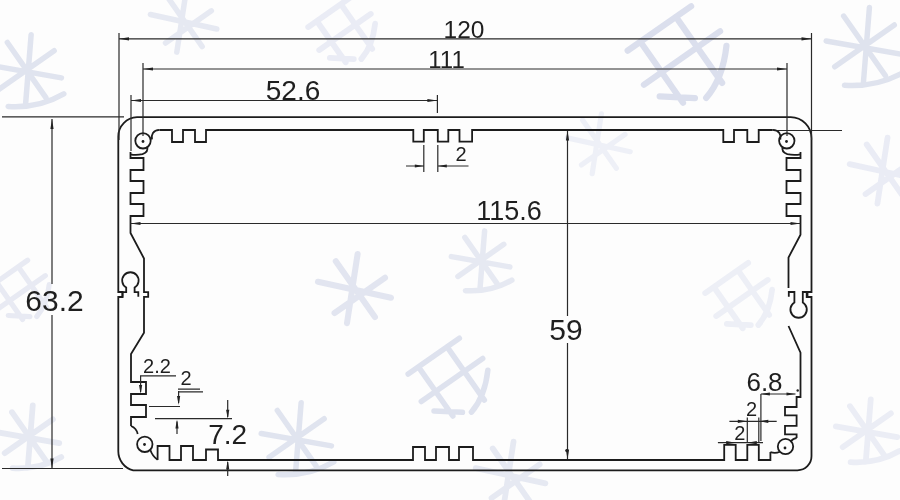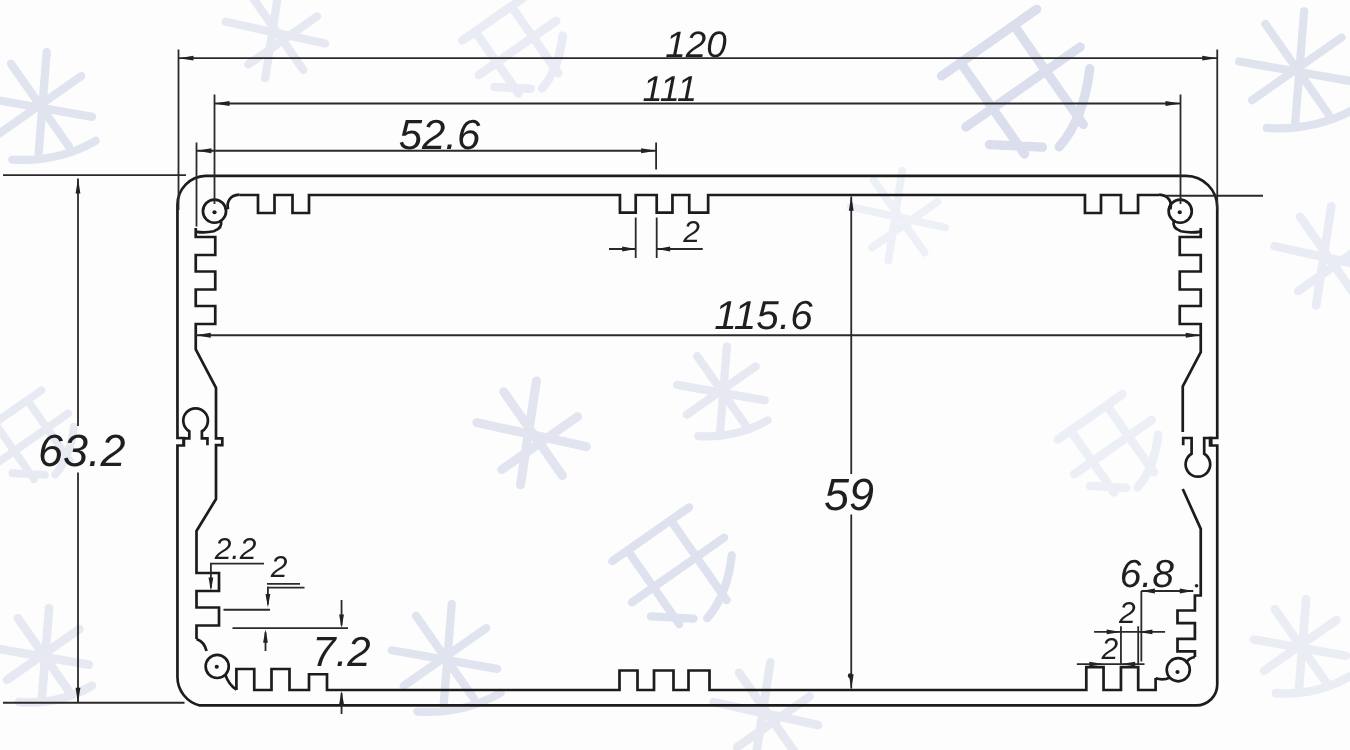--- a/index.html
+++ b/index.html
@@ -1,16 +1,16 @@
 <!DOCTYPE html>
 <html><head>
 <meta charset="utf-8">
 <style>
   html,body{margin:0;padding:0;background:#ffffff;}
-  #page{width:900px;height:500px;position:relative;overflow:hidden;background:#fdfdfd;will-change:transform;transform:translateZ(0);font-style:italic;}
+  #page{width:900px;height:500px;position:relative;overflow:hidden;background:#fdfdfd;will-change:transform;transform:translateZ(0);}
   svg{position:absolute;left:0;top:0;}
   text{font-family:"Liberation Sans",sans-serif;fill:#1f1f1f;}
 </style>
 </head>
 <body>
 
 <div id="page">
 <svg width="900" height="500" viewBox="0 0 900 500">
   <defs>
     <g id="wmchar1" stroke-linecap="round" fill="none">

